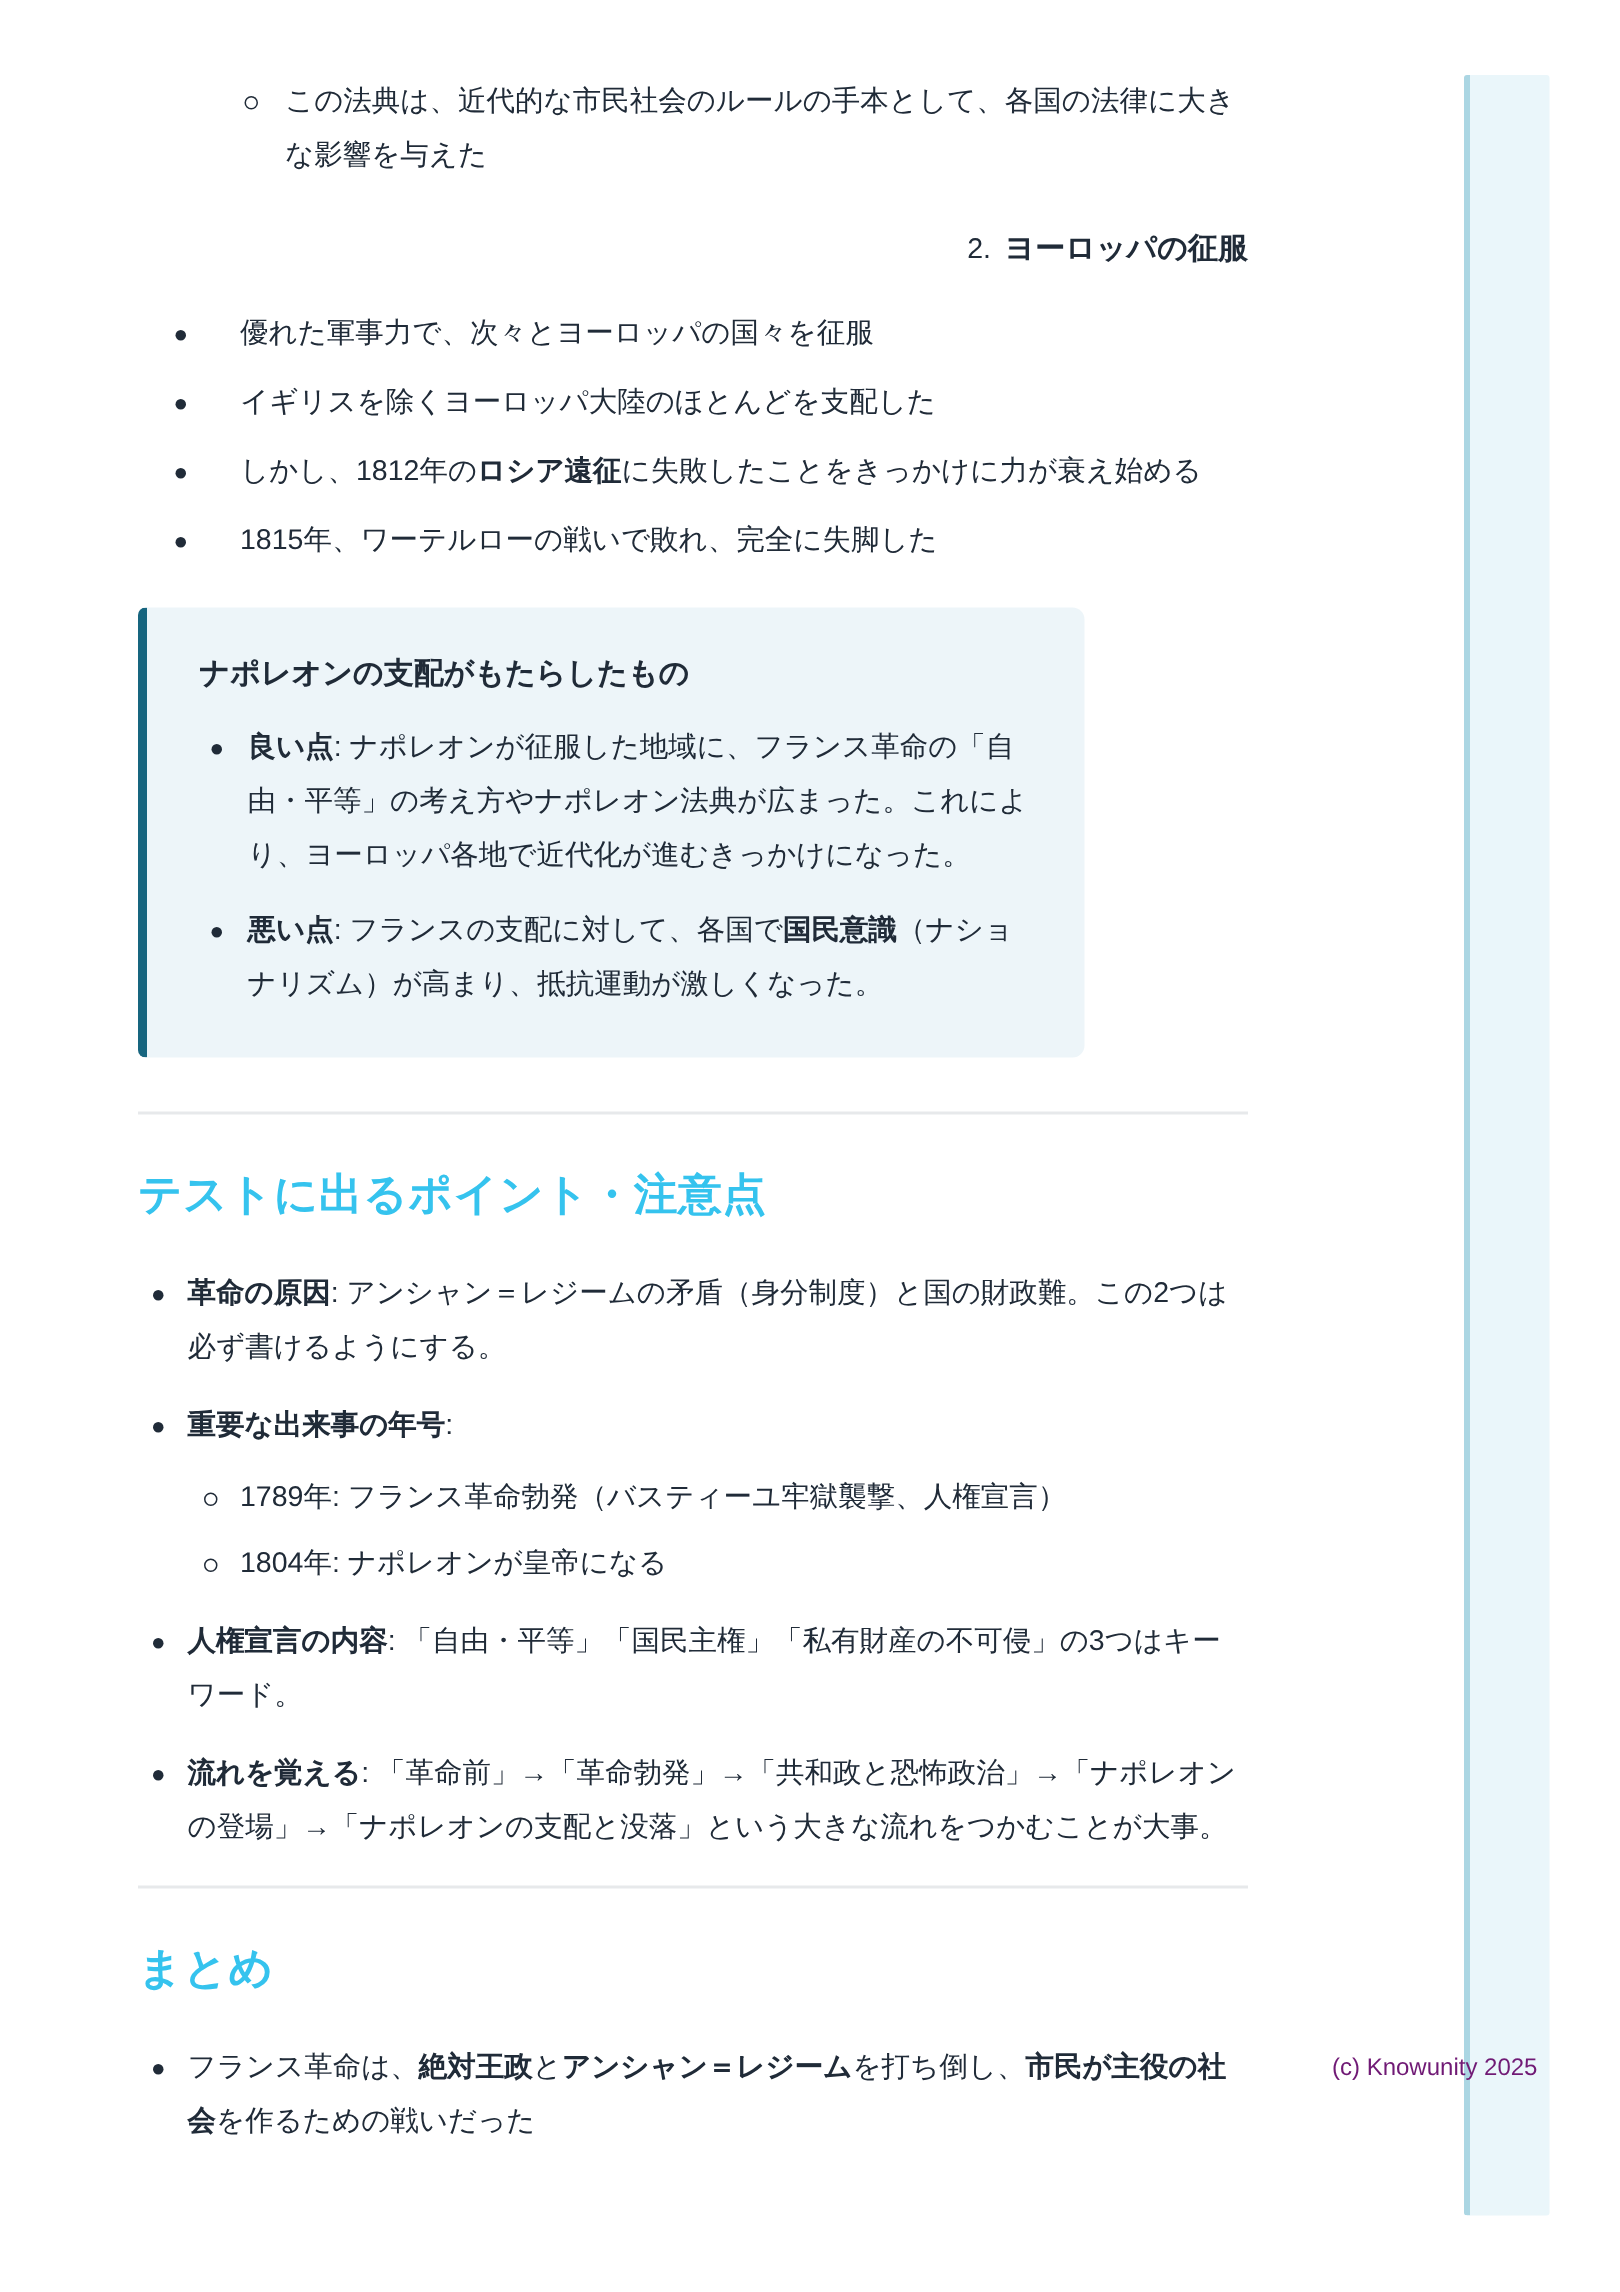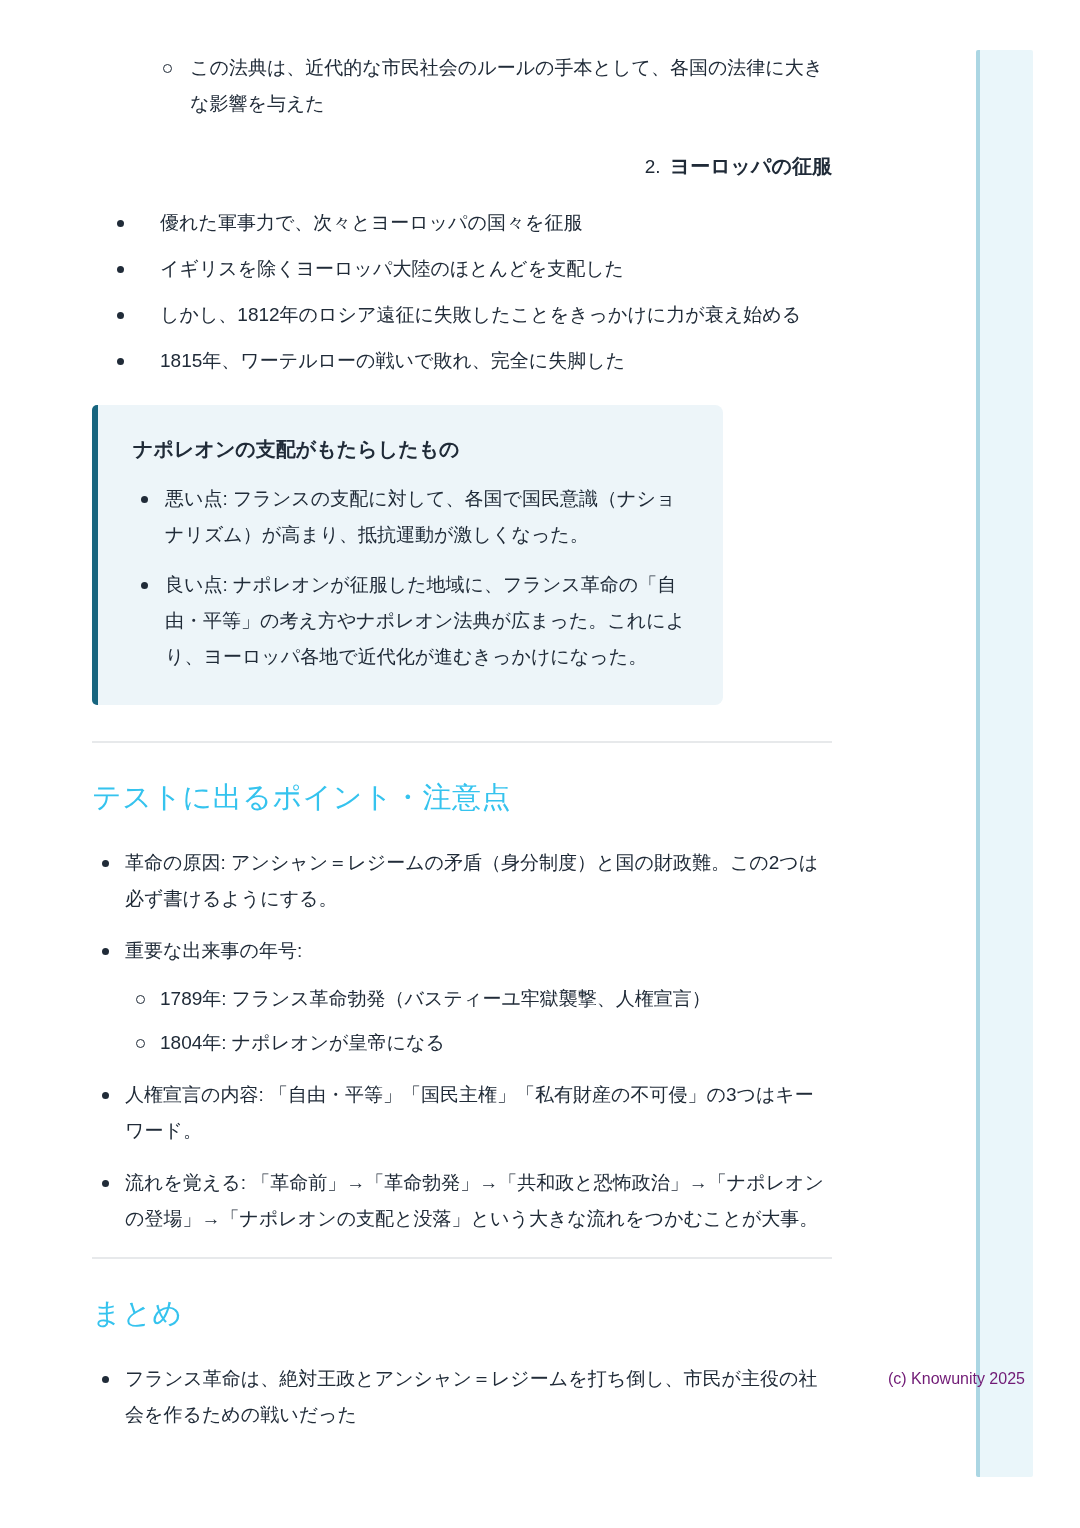--- a/index.html
+++ b/index.html
@@ -12,21 +12,21 @@
   .side-strip{
     position:absolute;left:976px;top:50px;width:57px;height:1427px;
     background:#eaf6fa;border-left:4px solid #abd6e3;box-sizing:border-box;
     border-radius:2px;z-index:1;
   }
   .content{
     position:absolute;left:92px;top:50px;width:740px;
     font-size:19px;line-height:36px;z-index:2;
   }
   ul{list-style:none;margin:0;padding:0;}
-  b{font-weight:400;}
+  b{font-weight:700;}
 
   
   .lvl3-list li{position:relative;padding-left:98px;}
   .lvl3-list li::before{
     content:"";position:absolute;left:71px;top:14px;width:7px;height:7px;
     border:1.6px solid #202b38;border-radius:50%;background:transparent;
   }
 
   
   .num-row{margin:26px 0 20px;padding-left:11px;font-size:20px;text-align:right;}
@@ -52,21 +52,21 @@
   .callout-list li:last-child{margin-bottom:0;}
   .callout-list li::before{
     content:"";position:absolute;left:8px;top:15px;width:7px;height:7px;
     background:#202b38;border-radius:50%;
   }
 
   hr.divider{border:none;border-top:2px solid #e7e9eb;margin:36px 0 0;}
   hr.divider2{border:none;border-top:2px solid #e7e9eb;margin:20px 0 0;}
 
   h2.sec-heading{
-    color:#35c3ee;font-size:29px;line-height:40px;font-weight:400;
+    color:#35c3ee;font-size:29px;line-height:40px;font-weight:700;
     margin:34px 0 28px;letter-spacing:0.5px;
   }
 
   
   .top-list > li{position:relative;padding-left:33px;margin-bottom:16px;}
   .top-list > li::before{
     content:"";position:absolute;left:10px;top:15px;width:7px;height:7px;
     background:#202b38;border-radius:50%;
   }
   
@@ -111,24 +111,24 @@
     </li>
     <li>
       <span>1815年、ワーテルローの戦いで敗れ、完全に失脚した</span>
     </li>
   </ul>
 
   <div class="callout">
     <div class="callout-title">ナポレオンの支配がもたらしたもの</div>
     <ul class="callout-list">
       <li>
-        <b>悪い点</b><span>: フランスの支配に対して、各国で</span><b>国民意識</b><span>（ナショナリズム）が高まり、抵抗運動が激しくなった。</span>
+        <b>良い点</b><span>: ナポレオンが征服した地域に、フランス革命の「自由・平等」の考え方やナポレオン法典が広まった。これにより、ヨーロッパ各地で近代化が進むきっかけになった。</span>
       </li>
       <li>
-        <b>良い点</b><span>: ナポレオンが征服した地域に、フランス革命の「自由・平等」の考え方やナポレオン法典が広まった。これにより、ヨーロッパ各地で近代化が進むきっかけになった。</span>
+        <b>悪い点</b><span>: フランスの支配に対して、各国で</span><b>国民意識</b><span>（ナショナリズム）が高まり、抵抗運動が激しくなった。</span>
       </li>
     </ul>
   </div>
 
   <hr class="divider">
 
   <h2 class="sec-heading">テストに出るポイント・注意点</h2>
 
   <ul class="top-list">
     <li>

